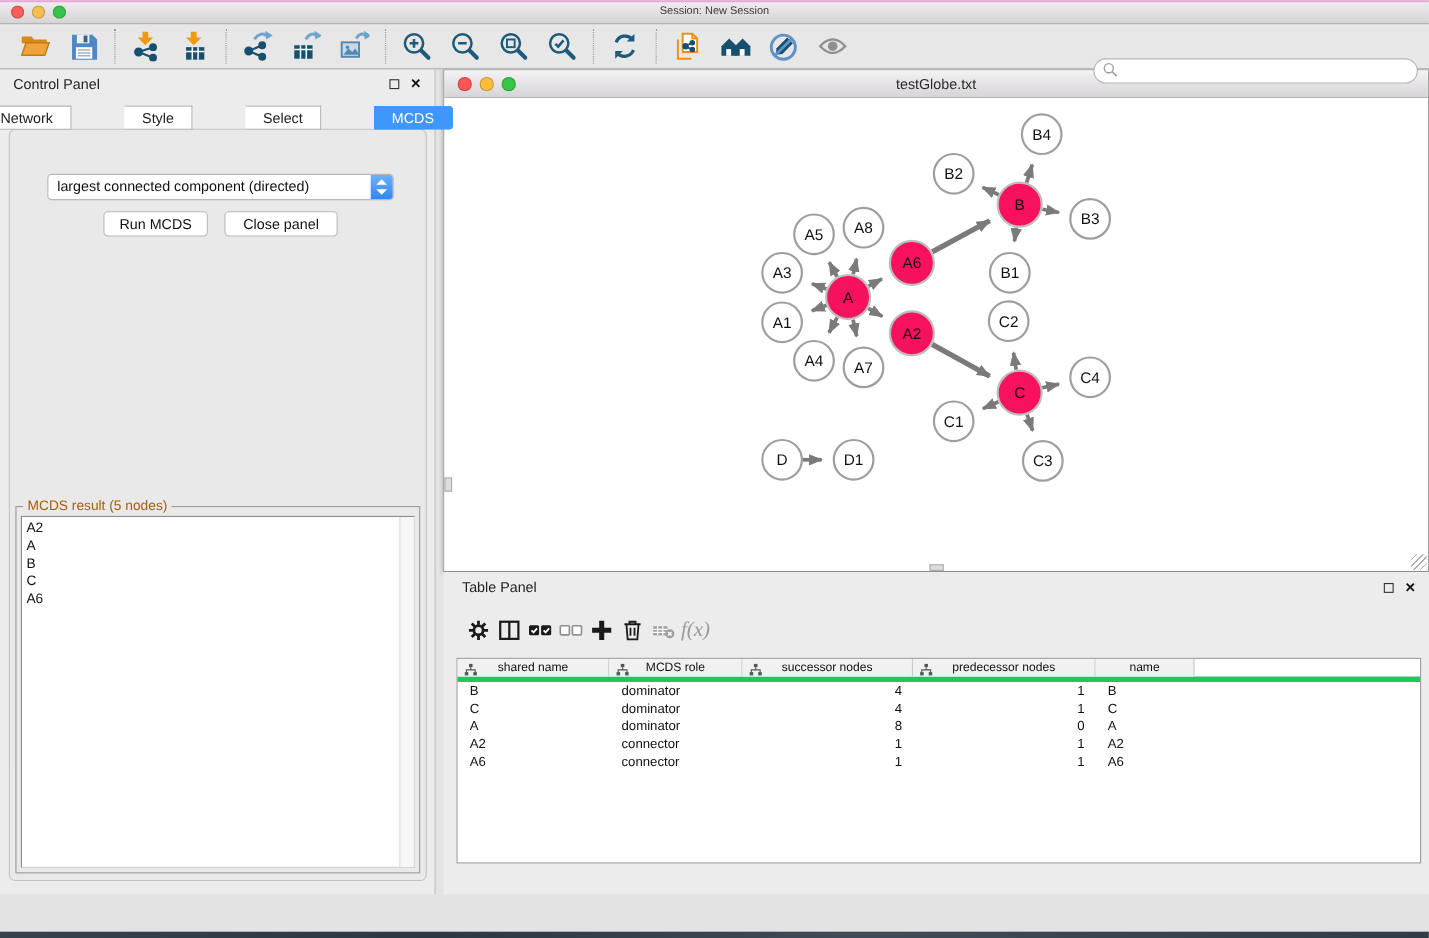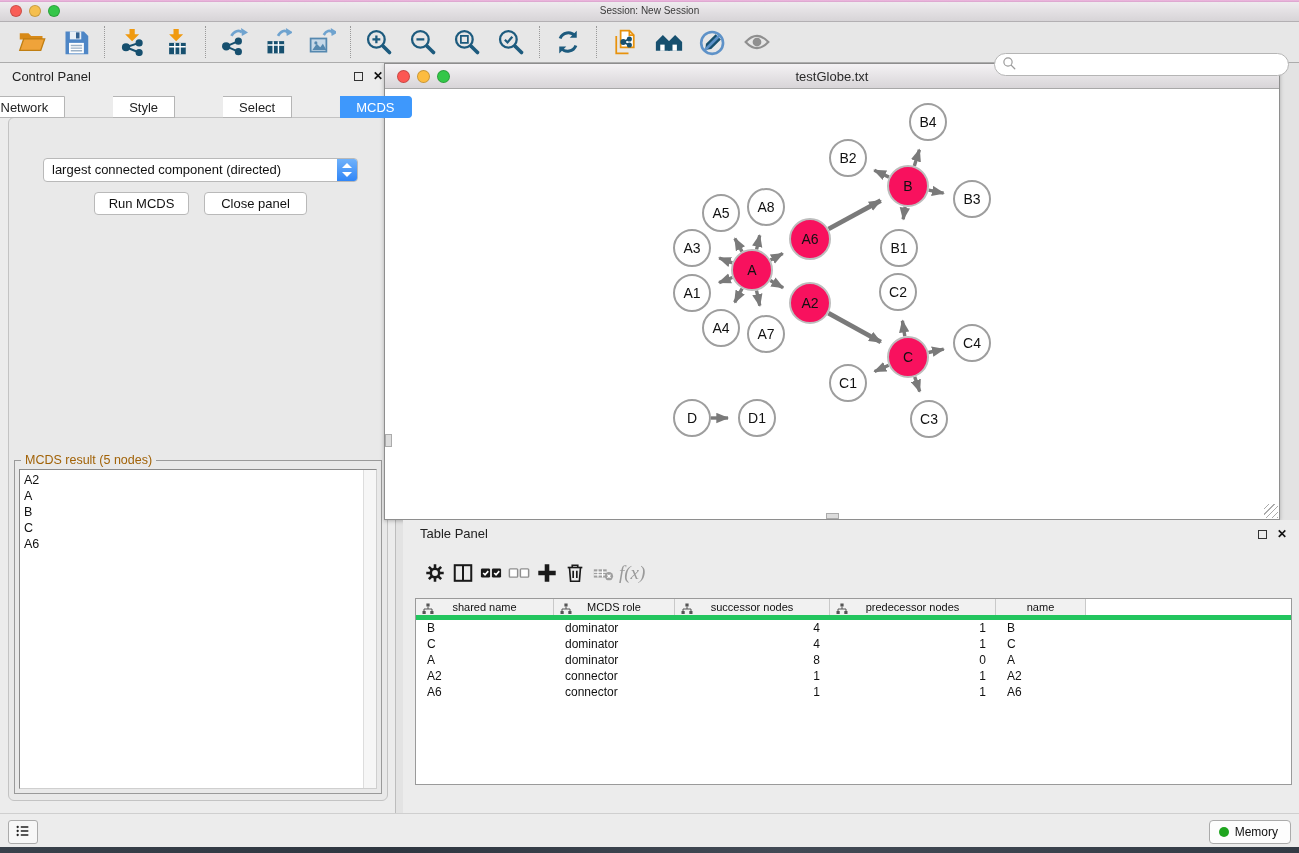--- a/index.html
+++ b/index.html
@@ -49,21 +49,21 @@
   .cp-btn.run { left:85px; width:95px; }
   .cp-btn.closep { left:195px; width:103px; }
   .cp-group { position:absolute; left:5px; top:342px; width:368px; height:334px; border:1px solid #9A9A9A; }
   .cp-group .legend { position:absolute; top:-8px; left:6px; background:#E9E9E9; padding:0 4px; font-size:12.5px; color:#a16207; }
   .cp-list { position:absolute; left:4px; right:4px; top:8px; bottom:4px; background:#fff; border:1px solid; border-color:#8A8A8A #CFCFCF #CFCFCF #8A8A8A; }
   .cp-scroll { position:absolute; right:0; top:0; bottom:0; width:13px; background:#F6F6F6; border-left:1px solid #DDD; }
   .cp-list-item { font-size:12.5px; line-height:16px; padding-left:4px; color:#111; }
   .cp-list-inner { position:absolute; inset:2px 14px 2px 0; }
 
   
-  .net-frame { position:absolute; left:384px; top:63px; width:896px; height:457px; background:#fff; border:1px solid #8E8E8E; box-shadow:0 1px 4px rgba(0,0,0,.25); }
+  .net-frame { position:absolute; left:403px; top:63px; width:896px; height:457px; background:#fff; border:1px solid #8E8E8E; box-shadow:0 1px 4px rgba(0,0,0,.25); }
   .net-titlebar { position:absolute; left:0; top:0; right:0; height:25px; background:linear-gradient(#F4F2F4,#D8D5D8); border-bottom:1px solid #A8A8A8; }
   .net-titlebar .title { position:absolute; left:0; right:0; line-height:25px; text-align:center; font-size:13px; color:#2a2a2a; }
   .net-lights { position:absolute; left:12px; top:6px; display:flex; gap:7px; }
   .net-light { width:13px; height:13px; border-radius:50%; border:1px solid rgba(0,0,0,.2); }
   .nl-red{background:#FC5753}.nl-yellow{background:#FDBC40}.nl-green{background:#33C748}
   .net-canvas { position:absolute; left:0; top:25px; width:894px; height:430px; background:#fff; }
   .net-grip { position:absolute; right:1px; bottom:1px; width:14px; height:14px; background:repeating-linear-gradient(135deg, transparent 0 3px, #ABABAB 3px 4px); }
   .net-handle-left { position:absolute; left:0; top:370px; width:7px; height:13px; background:#DCDCDC; border:1px solid #ABABAB; }
   .net-handle-bottom { position:absolute; left:441px; bottom:0; width:13px; height:6px; background:#DCDCDC; border:1px solid #ABABAB; }
 
@@ -573,32 +573,14 @@
             <div class="tp-td" style="width: 138px; text-align: left; padding: 0px 0px 0px 11px;">A6</div>
             <div class="tp-td" style="width: 121px; text-align: left; padding: 0px 0px 0px 11px;">connector</div>
             <div class="tp-td" style="width: 155px; text-align: right; padding: 0px 10px 0px 0px;">1</div>
             <div class="tp-td" style="width: 166px; text-align: right; padding: 0px 10px 0px 0px;">1</div>
             <div class="tp-td" style="width: 90px; text-align: left; padding: 0px 0px 0px 11px;">A6</div>
           </div>
         </div>
     </div>
   </div>
 
-  <div class="statusbar">
-    <div class="sb-left-btn">
-      <span><svg viewBox="0 0 18 18">
-            <g fill="#222">
-              <circle cx="3" cy="4.5" r="1.3"></circle>
-              <circle cx="3" cy="9" r="1.3"></circle>
-              <circle cx="3" cy="13.5" r="1.3"></circle>
-            </g>
-            <g stroke="#222" stroke-width="1.6">
-              <path d="M6.5 4.5H15M6.5 9H15M6.5 13.5H15"></path>
-            </g>
-          </svg></span>
-    </div>
-    <div class="memory-btn">
-      <span class="memory-dot"></span>
-      <span class="lbl">Memory</span>
-    </div>
-  </div>
   <div class="desktop-strip"></div>
 </div>
 
 </body></html>

